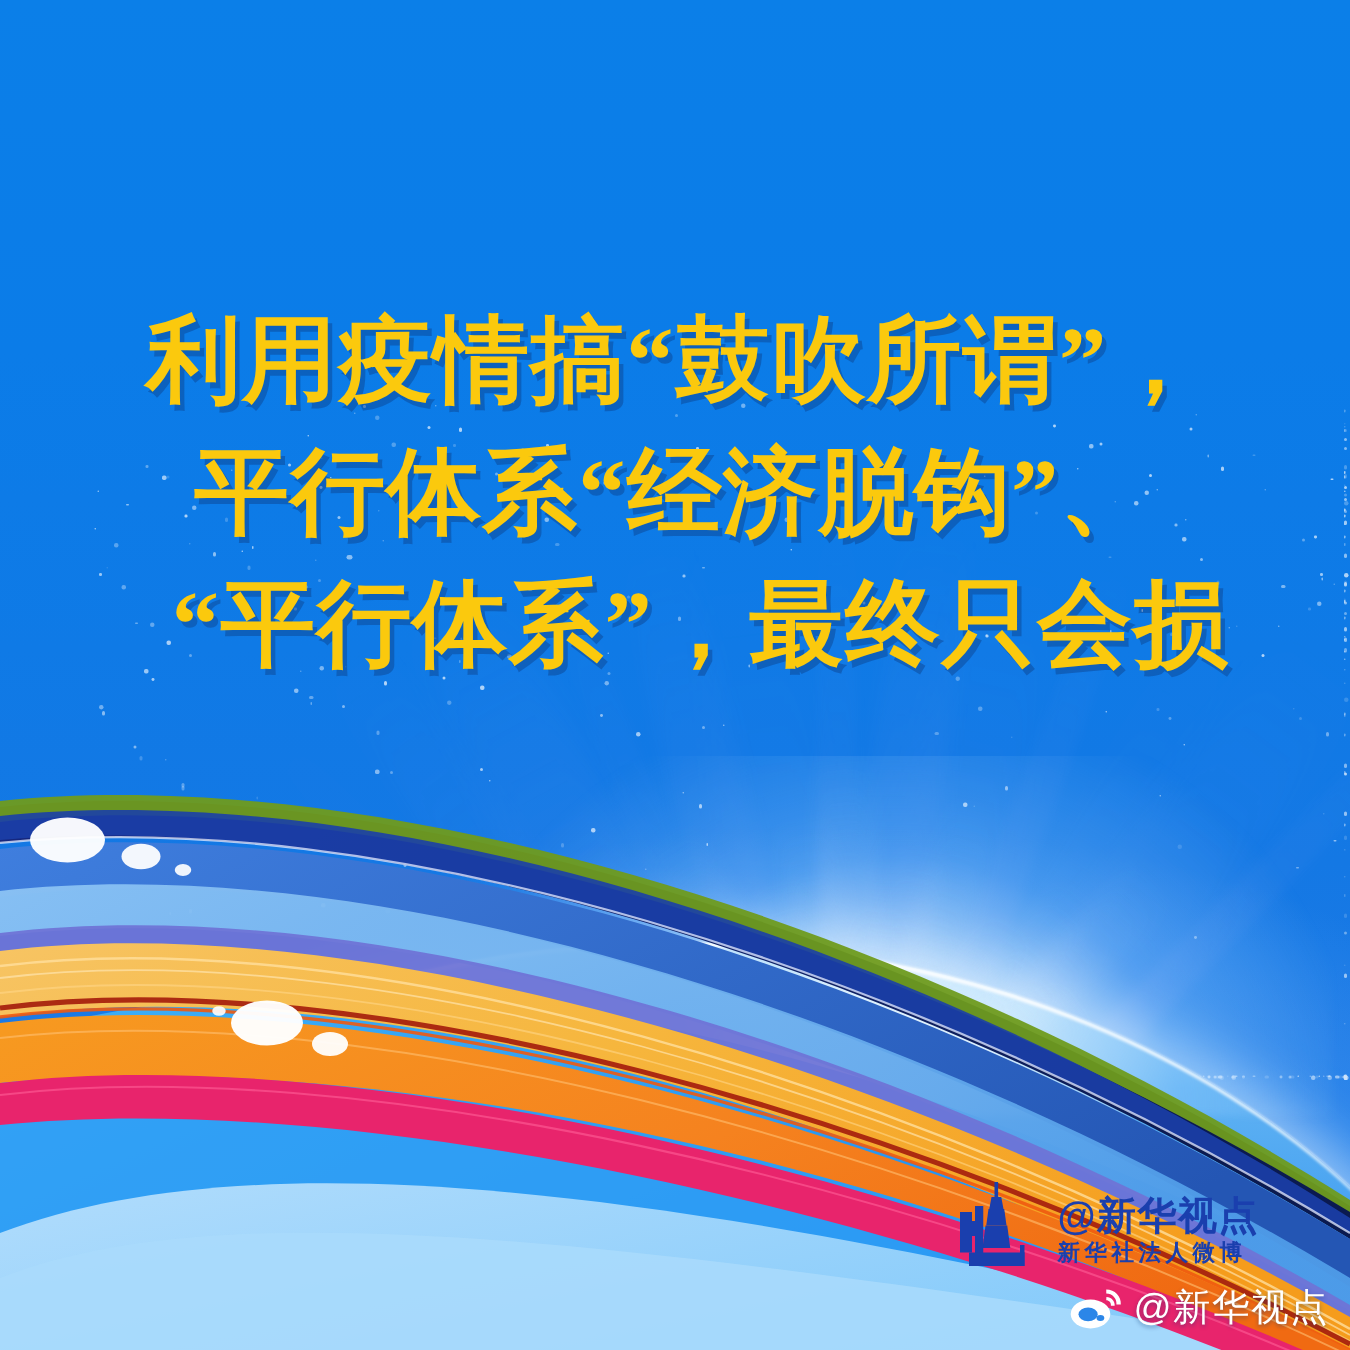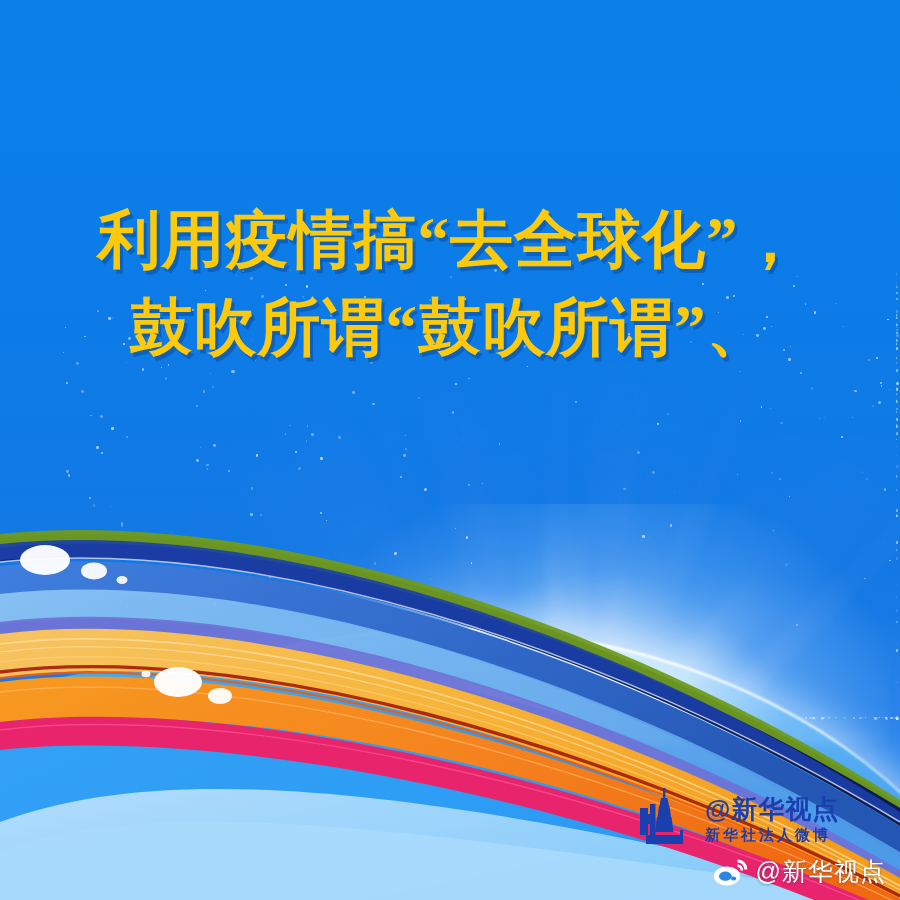--- a/index.html
+++ b/index.html
@@ -745,22 +745,23 @@
       <ellipse cx="94" cy="49" rx="13" ry="8.5" fill="#ffffff" opacity="0.94"></ellipse>
       <ellipse cx="122" cy="58" rx="5.5" ry="4" fill="#ffffff" opacity="0.92"></ellipse>
 
       <ellipse cx="178" cy="160" rx="24" ry="15" fill="#ffffff" opacity="0.97"></ellipse>
       <ellipse cx="220" cy="174" rx="12" ry="8" fill="#ffffff" opacity="0.94"></ellipse>
       <ellipse cx="146" cy="152" rx="4.5" ry="3.2" fill="#ffffff" opacity="0.9"></ellipse>
     </svg>
   </div>
 
   <div class="headline">
-    <span class="ln">利用疫情搞“去全球化”，</span>
-    <span class="ln">鼓吹所谓“鼓吹所谓”、</span>
+    <span class="ln">利用疫情搞“鼓吹所谓”，</span>
+    <span class="ln">平行体系“经济脱钩”、</span>
+    <span class="ln indent">“平行体系”，最终只会损</span>
   </div>
 
   <div class="brand">
     <span class="tower">
       <svg width="58" height="62" viewBox="0 0 58 62" aria-hidden="true">
         <g fill="#1a3fae">
 
           <rect x="27" y="2" width="2.4" height="10"></rect>
           <polygon points="25,12 31.5,12 33,20 23.5,20"></polygon>
           <polygon points="23,20 33.5,20 35,31 21.5,31"></polygon>

